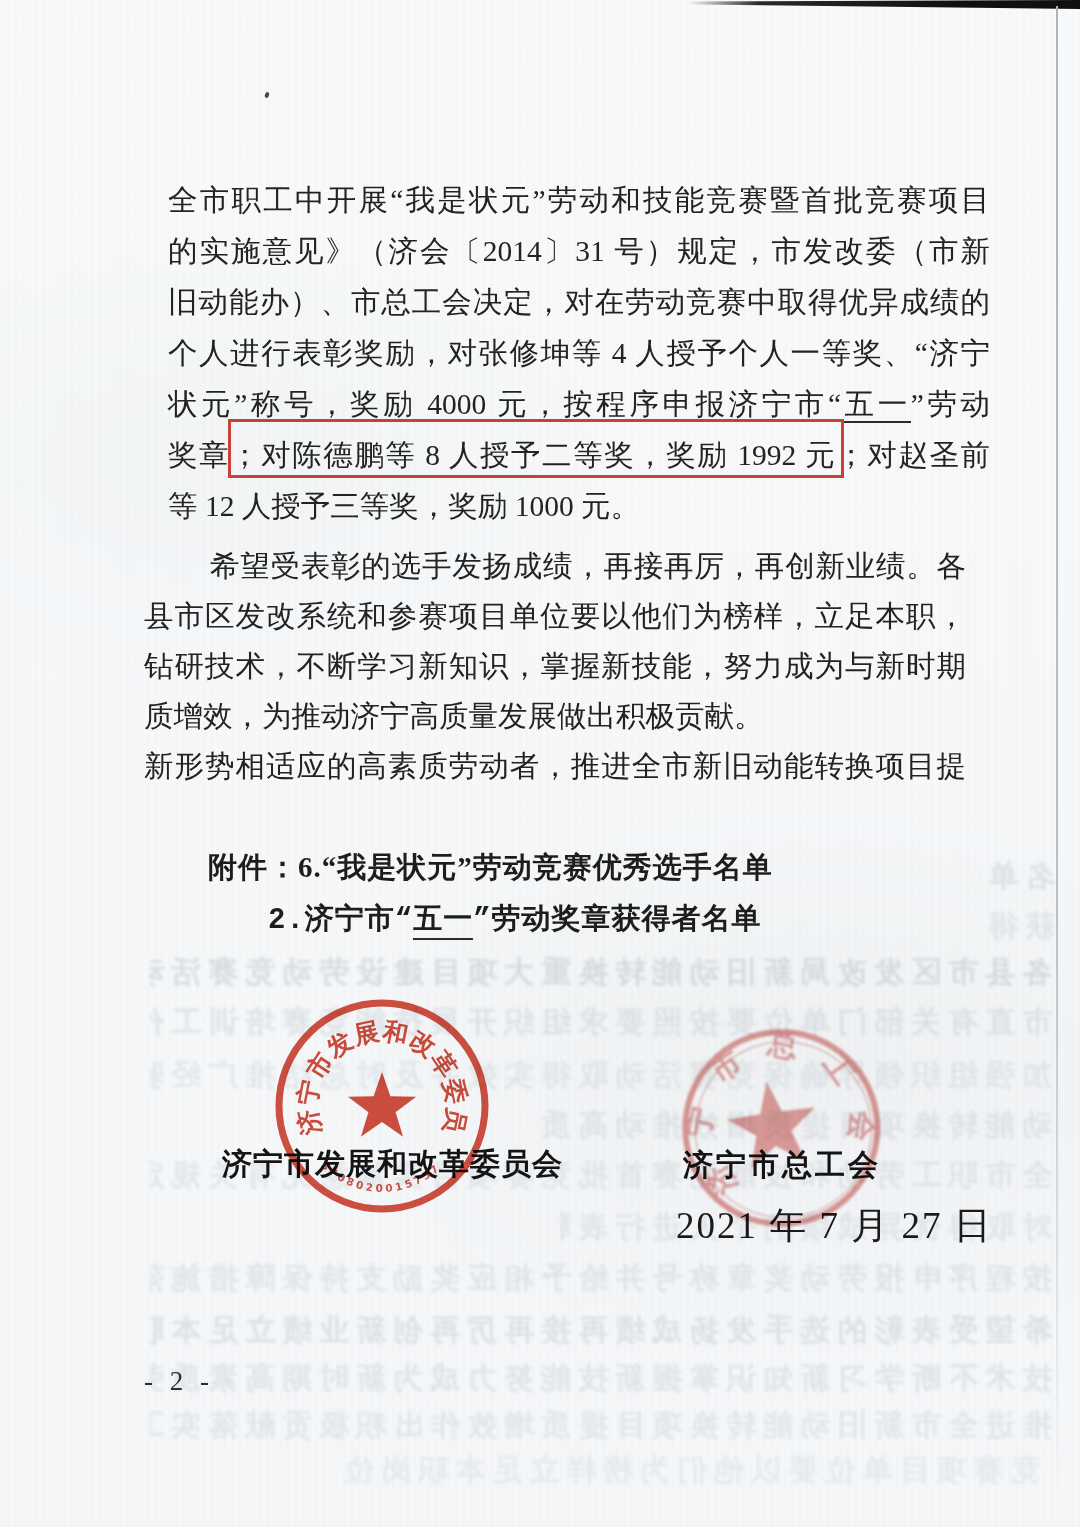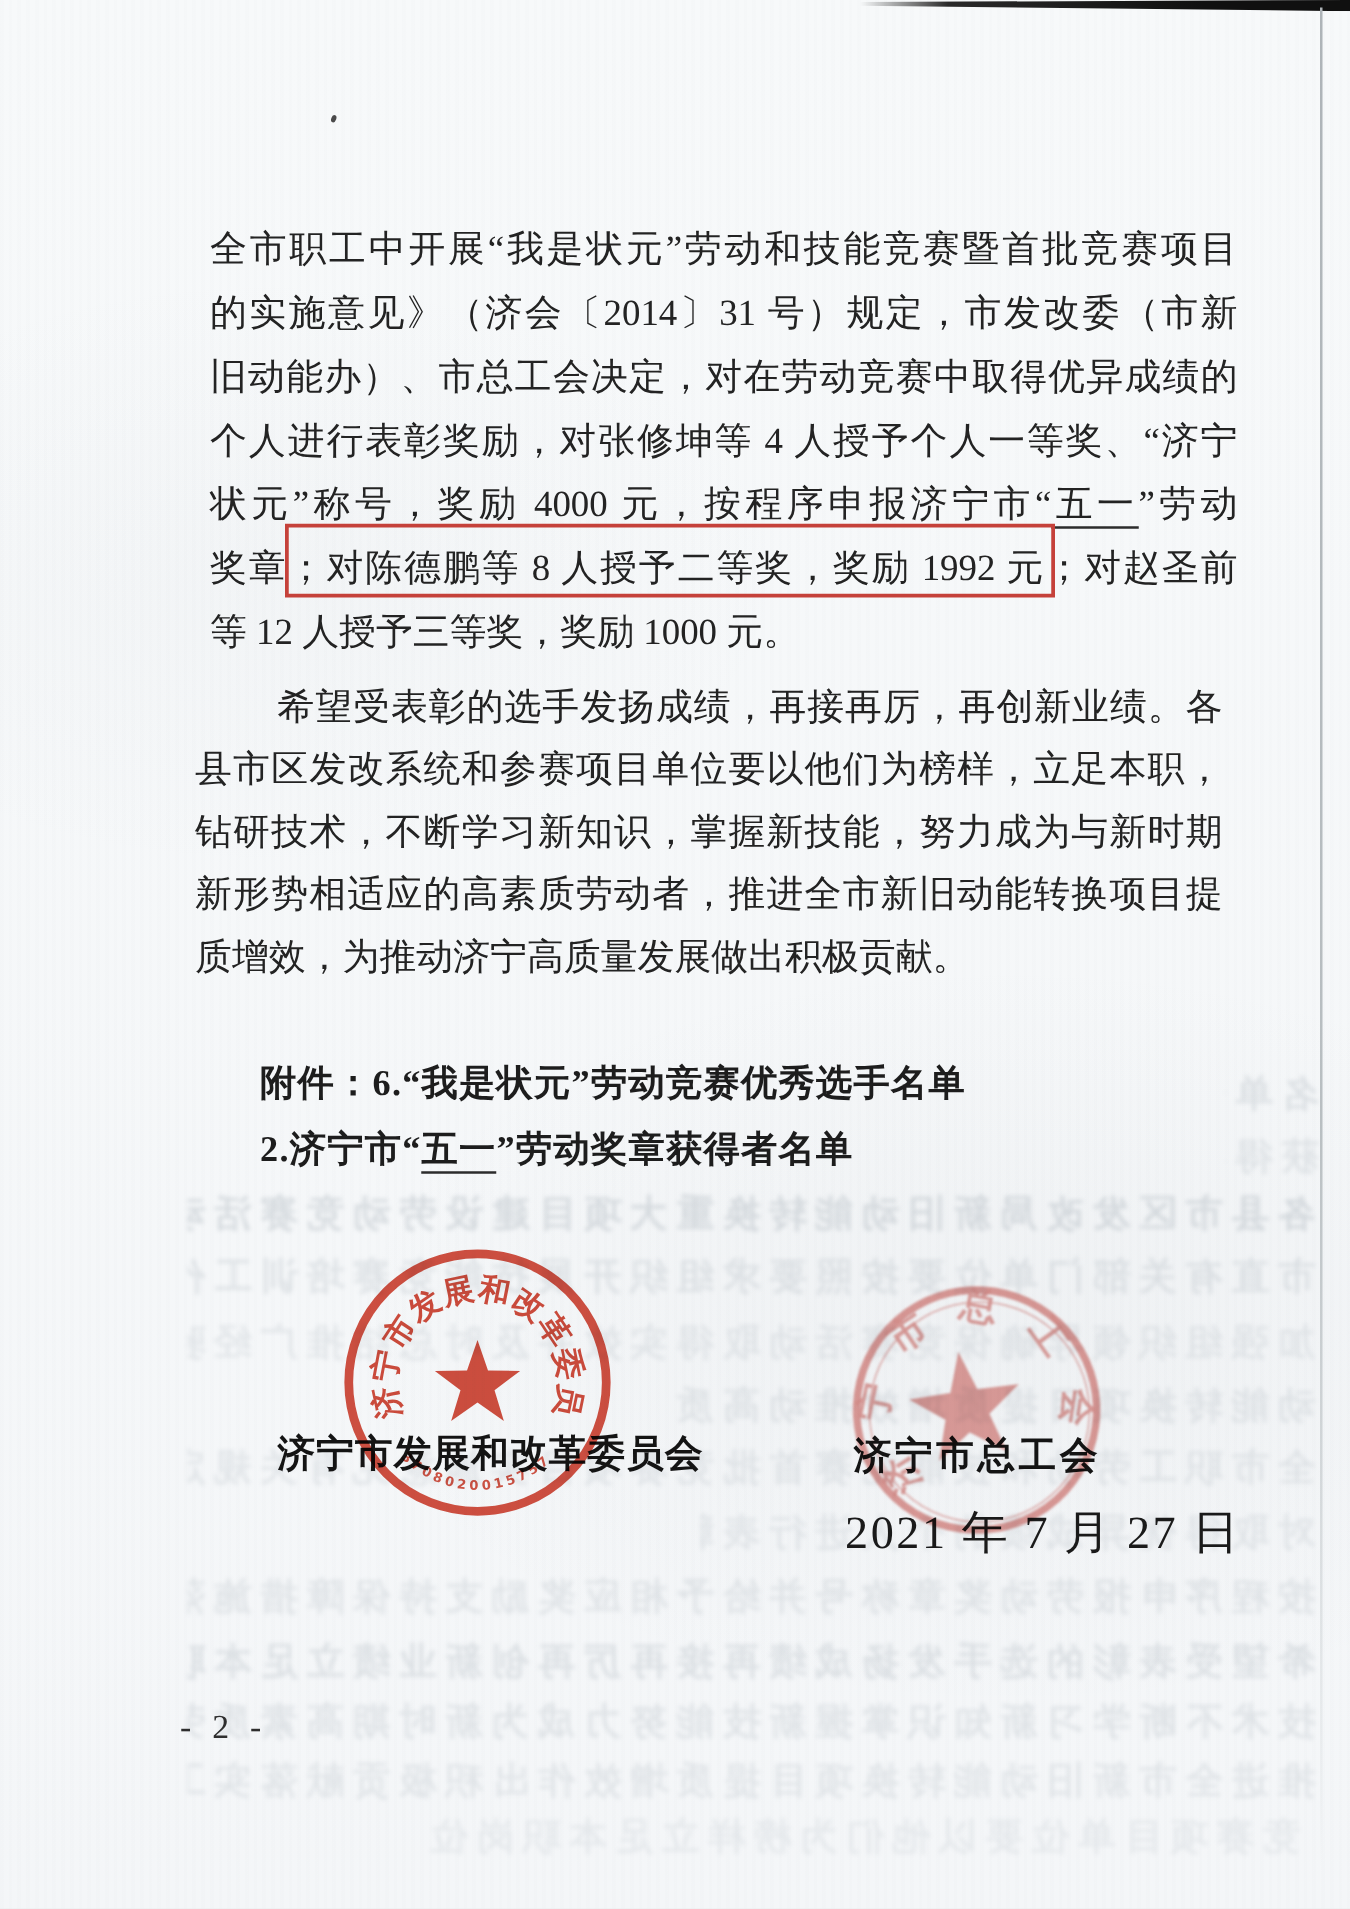--- a/index.html
+++ b/index.html
@@ -20,21 +20,21 @@
   .p2 .bline{height:50px; line-height:50px;}
   .bline.endp{text-align-last:left;}
   .bline.indent{text-indent:66px;}
   .u{border-bottom:2px solid #2c2c2c; padding-bottom:1px;}
   
   .hlbox{position:absolute; left:228px; top:419px; width:616px; height:59px;
          border:3px solid #c5413a; box-sizing:border-box; background:transparent;}
   
   .attach{position:absolute; left:208px; top:841px; font-weight:bold; color:#1d1d1d;}
   .attach .aline{height:53px; line-height:53px; font-size:29px; letter-spacing:1px; white-space:nowrap;}
-  .attach .aline2{}
+  .attach .aline2{margin-left:60px;font-family:Liberation Mono, monospace;}
   
   .sig{position:absolute; font-size:30px; font-weight:bold; color:#141414;
        letter-spacing:1px; white-space:nowrap; height:36px; line-height:36px;}
   .sig-left{left:222px; top:1146px;}
   .sig-right{left:683px; top:1147px; letter-spacing:3px;}
   .dateline{position:absolute; left:676px; top:1201px; font-size:37px; color:#1a1a1a;
             letter-spacing:2px; white-space:nowrap;}
   .pagenum{position:absolute; left:144px; top:1366px; font-size:27px; color:#2e2e2e;
            letter-spacing:5px; white-space:nowrap;}
   
@@ -80,26 +80,26 @@
     <div class="bline">个人进行表彰奖励，对张修坤等 4 人授予个人一等奖、“济宁</div>
     <div class="bline">
       <span>状元”称号，奖励 4000 元，按程序申报济宁市“</span><span class="u">五一</span><span>”劳动</span>
     </div>
     <div class="bline">奖章；对陈德鹏等 8 人授予二等奖，奖励 1992 元；对赵圣前</div>
     <div class="bline endp">等 12 人授予三等奖，奖励 1000 元。</div>
   </div>
 
   <div class="hlbox"></div>
 
-  <div class="textblock p2" style="left:156px; top:541px;">
+  <div class="textblock p2" style="left:144px; top:541px;">
     <div class="bline indent">希望受表彰的选手发扬成绩，再接再厉，再创新业绩。各</div>
     <div class="bline">县市区发改系统和参赛项目单位要以他们为榜样，立足本职，</div>
     <div class="bline">钻研技术，不断学习新知识，掌握新技能，努力成为与新时期</div>
+    <div class="bline endp">质增效，为推动济宁高质量发展做出积极贡献。</div>
     <div class="bline">新形势相适应的高素质劳动者，推进全市新旧动能转换项目提</div>
-    <div class="bline endp">质增效，为推动济宁高质量发展做出积极贡献。</div>
   </div>
 
   <div class="attach">
     <div class="aline">附件：6.“我是状元”劳动竞赛优秀选手名单</div>
     <div class="aline aline2">
       <span>2.济宁市“</span><span class="u">五一</span><span>”劳动奖章获得者名单</span>
     </div>
   </div>
 
   <div class="sig sig-left">济宁市发展和改革委员会</div>

